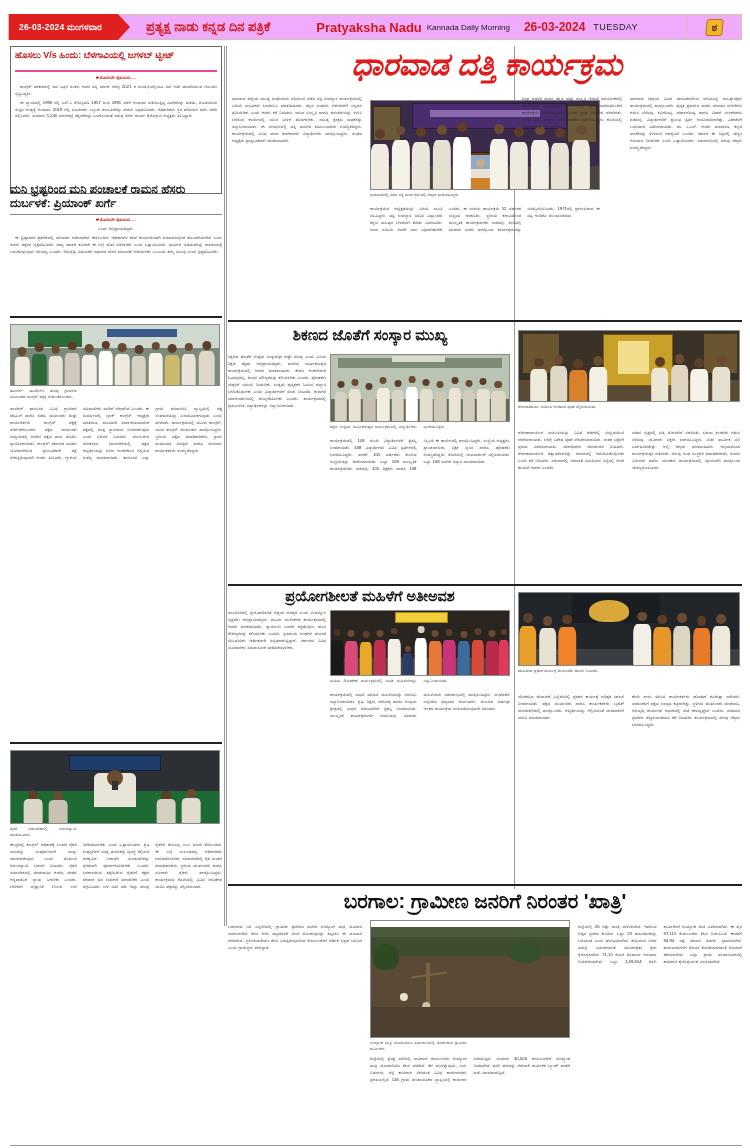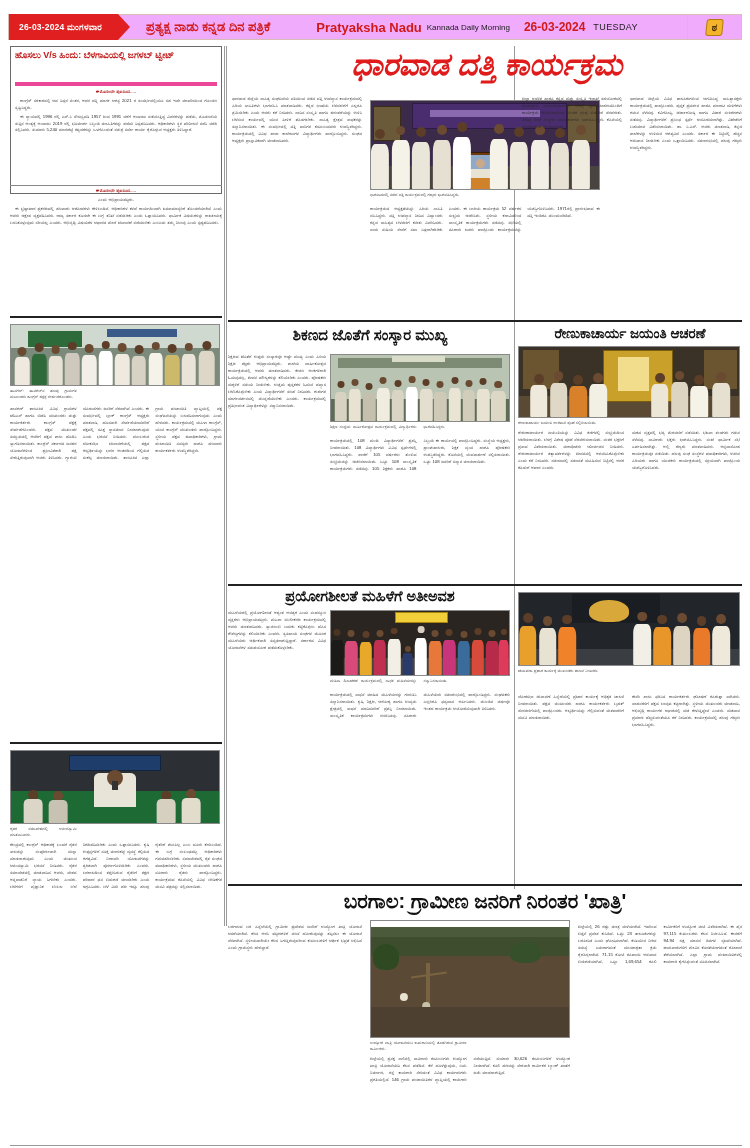--- a/index.html
+++ b/index.html
@@ -240,29 +240,30 @@
     <div class="mh-logo-cell">
       <div class="mh-logo">ಠ</div>
     </div>
   </div>
 
   <div class="vrule" style="left:224px; top:46px; height:880px;"></div>
   <div class="vrule" style="left:226px; top:46px; height:880px;"></div>
   <div class="vrule" style="left:514px; top:46px; height:843px;"></div>
 
   <div class="colA" id="topLeftBox" style="top:46px; height:148px;">
-    <div class="hl-kicker" style="text-align:left; font-size:9px; border-bottom:4px solid #ec4899; padding-bottom:20px;">ಹೊಸಲು V/s ಹಿಂದು: ಬೆಳಗಾವಿಯಲ್ಲಿ ಜಗಳಬ್ ಟ್ವೀಟ್</div>
+    <div class="hl-kicker" style="text-align:left; font-size:9px; border-bottom:2px solid #ec4899; padding-bottom:8px;">ಹೊಸಲು V/s ಹಿಂದು: ಬೆಳಗಾವಿಯಲ್ಲಿ ಜಗಳಬ್ ಟ್ವೀಟ್</div>
     <div class="bodytext" style="margin-top:3px; height:118px;">
       <p style="text-align:center; text-indent:0;"><span class="byline-arrow">➨ಮೊದಲನೇ ಪುಟದಿಂದ.....</span></p>
       <p>ಕಾಂಗ್ರೆಸ್ ಸರಕಾರದಲ್ಲಿ ಆದ ಸಿದ್ಧರ ನಂತರ, ಅವರ ಪತ್ನಿ ಮಾರ್ಗ ಆಗಸ್ಟ 2021 ರ ಸಂದರ್ಭದಲ್ಲಿಯೂ ಸಹ ಇದೇ ಮಾದರಿಯಿಂದ ಗೊಂದಲ ಸೃಷ್ಟಿಸಿದ್ದರು.</p>
       <p>ಈ ನ್ಯಾಯದಲ್ಲಿ 1996 ರಲ್ಲಿ ಎಸ್.ಸಿ ಸೌಲಭ್ಯದಡಿ 1957 ರಿಂದ 1991 ವರೆಗೆ ಅಂದಾಜು ನಡೆಯುತ್ತಿದ್ದ ವಿವರಗಳನ್ನು ಪಡೆದು, ಮೊದಲನೆಯ ಸುತ್ತಿನ ಅಂತ್ಯಕ್ಕೆ ಅಂದಾಜು 2019 ರಲ್ಲಿ ಭೂಮಾರ್ಗ ಸಿಬ್ಬಂದಿ ಮಾಹಿತಿಗಳನ್ನು ಪಡೆದು ಸಿದ್ಧಪಡಿಸಿದರು. ಅಧಿಕಾರಿಗಳು ಸ್ಥಳ ಪರಿಶೀಲನೆ ನಡೆಸಿ ವರದಿ ಸಲ್ಲಿಸಿದರು. ಸುಮಾರು 5,240 ಮಾರುಕಟ್ಟೆ ಕಟ್ಟಡಗಳನ್ನು ಒಳಗೊಂಡಂತೆ ಸಮಗ್ರ ಸರ್ವೇ ಕಾರ್ಯ ಕೈಗೊಳ್ಳುವ ಅಧ್ಯಕ್ಷರು ತಿಳಿಸಿದ್ದಾರೆ.</p>
     </div>
   </div>
 
   <div class="colA" style="top:182px; height:132px;">
+    <div class="hl-sub2" style="text-align:left; font-size:11.5px;">ಮನಿ ಭ್ರಷ್ಟರಿಂದ ಮನಿ ಪಂಚಾಲಕೆ ರಾಮನ ಹೆಸರು ದುರ್ಬಳಕೆ: ಪ್ರಿಯಾಂಕ್ ಖರ್ಗೆ</div>
     <div style="height:1px;background:#888;margin:3px 0 2px;"></div>
     <div class="bodytext" style="height:100px;">
       <p style="text-align:center; text-indent:0;"><span class="byline-arrow">➨ಮೊದಲನೇ ಪುಟದಿಂದ.....</span></p>
       <p style="text-align:center; text-indent:0;">ಎಂದು ಅಭಿಪ್ರಾಯಪಟ್ಟರು.</p>
       <p>ಈ ಭ್ರಷ್ಟಾಚಾರ ಪ್ರಕರಣದಲ್ಲಿ ಹಲವಾರು ಆರೋಪಗಳು ಕೇಳಿಬಂದಿವೆ. ಅಧಿಕಾರಿಗಳ ಕಳಪೆ ಕಾರ್ಯದಿಂದಾಗಿ ಜನಸಾಮಾನ್ಯರಿಗೆ ತೊಂದರೆಯಾಗಿದೆ ಎಂದು ಅವರು ಆಕ್ಷೇಪ ವ್ಯಕ್ತಪಡಿಸಿದರು. ರಾಜ್ಯ ಸರ್ಕಾರ ಕೂಡಲೇ ಈ ಬಗ್ಗೆ ತನಿಖೆ ನಡೆಸಬೇಕು ಎಂದು ಒತ್ತಾಯಿಸಿದರು. ಧಾರ್ಮಿಕ ವಿಷಯಗಳನ್ನು ರಾಜಕೀಯಕ್ಕೆ ಬಳಸಿಕೊಳ್ಳುವುದು ಸರಿಯಲ್ಲ ಎಂದರು. ಅಭಿವೃದ್ಧಿ ವಿಷಯಗಳ ಆಧಾರದ ಮೇಲೆ ಚುನಾವಣೆ ನಡೆಯಬೇಕು ಎಂಬುದು ತಮ್ಮ ನಿಲುವು ಎಂದು ಸ್ಪಷ್ಟಪಡಿಸಿದರು.</p>
     </div>
   </div>
 
   <div class="hrule thick" style="left:10px; top:316px; width:212px;"></div>
 
@@ -492,21 +493,20 @@
     </div>
 
     <div class="bodytext" style="position:absolute; left:0px; top:28px; width:98px; height:232px;">ಶಿಕ್ಷಣದ ಜೊತೆಗೆ ಉತ್ತಮ ಸಂಸ್ಕಾರವೂ ಅಷ್ಟೇ ಮುಖ್ಯ ಎಂದು ಹಿರಿಯ ಶಿಕ್ಷಣ ತಜ್ಞರು ಅಭಿಪ್ರಾಯಪಟ್ಟರು. ಶಾಲೆಯ ವಾರ್ಷಿಕೋತ್ಸವ ಕಾರ್ಯಕ್ರಮದಲ್ಲಿ ಅವರು ಮಾತನಾಡಿದರು. ಕೇವಲ ಅಂಕಗಳಿಗಾಗಿ ಓದುವುದಲ್ಲ, ಜೀವನ ಮೌಲ್ಯಗಳನ್ನು ಕಲಿಯಬೇಕು ಎಂದರು. ಪೋಷಕರು ಮಕ್ಕಳಿಗೆ ಸಮಯ ನೀಡಬೇಕು. ಉತ್ತಮ ಪುಸ್ತಕಗಳ ಓದುವ ಹವ್ಯಾಸ ಬೆಳೆಸಿಕೊಳ್ಳಬೇಕು ಎಂದು ವಿದ್ಯಾರ್ಥಿಗಳಿಗೆ ಸಲಹೆ ನೀಡಿದರು. ಗುರುಗಳ ಮಾರ್ಗದರ್ಶನದಲ್ಲಿ ಮುನ್ನಡೆಯಬೇಕು ಎಂದರು. ಕಾರ್ಯಕ್ರಮದಲ್ಲಿ ಪ್ರತಿಭಾವಂತ ವಿದ್ಯಾರ್ಥಿಗಳನ್ನು ಸನ್ಮಾನಿಸಲಾಯಿತು.</div>
 
     <div class="caption cols2" style="position:absolute; left:102px; top:98px; width:180px; height:12px;">ಶಿಕ್ಷಣ ಸಂಸ್ಥೆಯ ವಾರ್ಷಿಕೋತ್ಸವ ಕಾರ್ಯಕ್ರಮದಲ್ಲಿ ವಿದ್ಯಾರ್ಥಿಗಳು ಭಾಗವಹಿಸಿದ್ದರು.</div>
 
     <div class="bodytext cols2" style="position:absolute; left:102px; top:112px; width:180px; height:148px;">ಕಾರ್ಯಕ್ರಮದಲ್ಲಿ 108 ಮಂದಿ ವಿದ್ಯಾರ್ಥಿಗಳಿಗೆ ಪ್ರಶಸ್ತಿ ನೀಡಲಾಯಿತು. 108 ವಿದ್ಯಾರ್ಥಿಗಳು ವಿವಿಧ ಸ್ಪರ್ಧೆಗಳಲ್ಲಿ ಭಾಗವಹಿಸಿದ್ದರು. ಶಾಲೆಗೆ 105 ವರ್ಷಗಳು ತುಂಬಿದ ಸಂಭ್ರಮವನ್ನು ಆಚರಿಸಲಾಯಿತು. ಒಟ್ಟು 108 ಸಾಂಸ್ಕೃತಿಕ ಕಾರ್ಯಕ್ರಮಗಳು ನಡೆದವು. 105 ಶಿಕ್ಷಕರು ಹಾಗೂ 108 ಸಿಬ್ಬಂದಿ ಈ ಕಾರ್ಯದಲ್ಲಿ ಪಾಲ್ಗೊಂಡಿದ್ದರು. ಸಂಸ್ಥೆಯ ಅಧ್ಯಕ್ಷರು, ಪ್ರಾಂಶುಪಾಲರು, ಶಿಕ್ಷಕ ವೃಂದ ಹಾಗೂ ಪೋಷಕರು ಉಪಸ್ಥಿತರಿದ್ದರು. ಕೊನೆಯಲ್ಲಿ ವಂದನಾರ್ಪಣೆ ಸಲ್ಲಿಸಲಾಯಿತು. ಒಟ್ಟು 108 ಜನರಿಗೆ ಸನ್ಮಾನ ಮಾಡಲಾಯಿತು.</div>
   </div>
 
   <div style="position:absolute; left:518px; top:326px; width:224px;">
-    <div class="hl-sec" style="font-size:13.5px;">ರೇಣುಕಾಚಾರ್ಯ ಜಯಂತಿ ಆಚರಣೆ</div>
 
     <div class="photo" style="width:222px; height:72px; margin-top:4px;">
       <div class="sky" style="height:100%; background:#3a3226;"></div>
       <div class="ground" style="height:30%; background:#5a4a34;"></div>
       <div style="position:absolute; left:38%; right:30%; top:4%; bottom:22%; background:#c9a02a; border:1px solid #7a5c0d;"></div>
       <div style="position:absolute; left:45%; top:14%; width:14%; height:48%; background:#f2dd8c;"></div>
       <div style="position:absolute; left:2%; top:4%; width:16%; height:56%; background:#6b5530;"></div>
       <div style="position:absolute; left:84%; top:4%; width:15%; height:56%; background:#6b5530;"></div>
       <div class="fig" style="left:5%;  width:8%; height:62%;">
           <span class="head" style="width:56%;aspect-ratio:1;top:0;background:#5c3e28;"></span>

